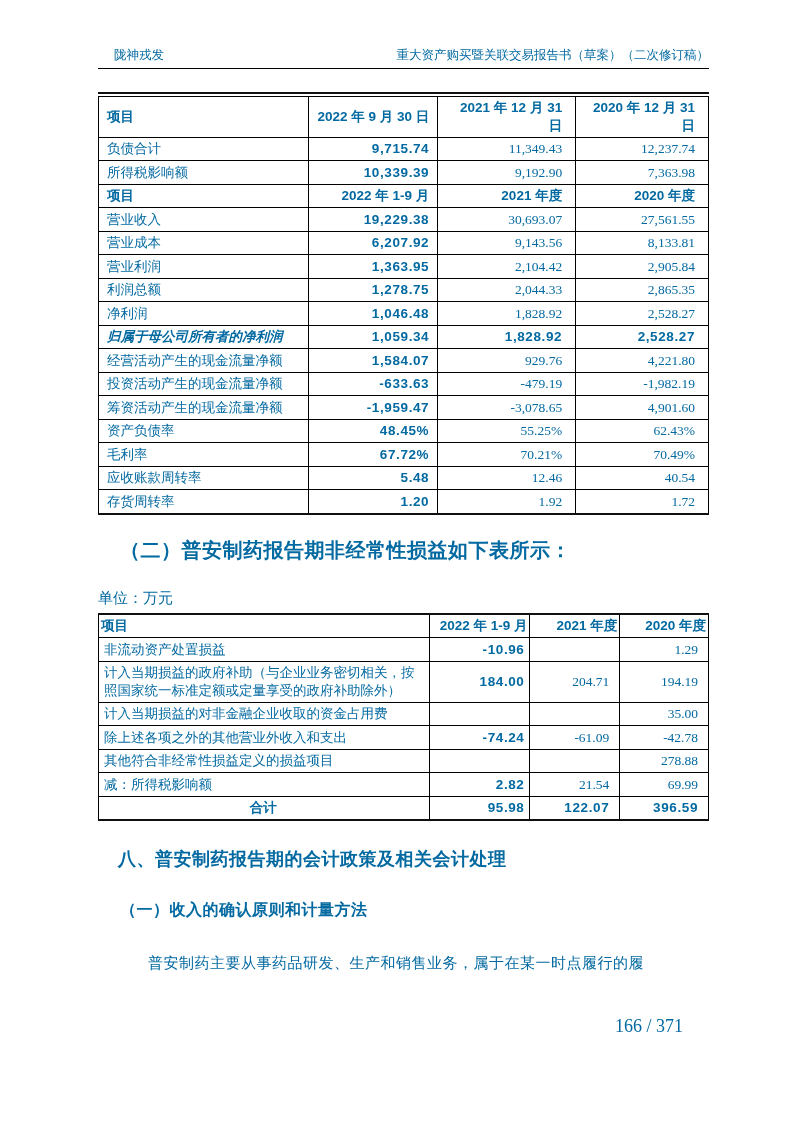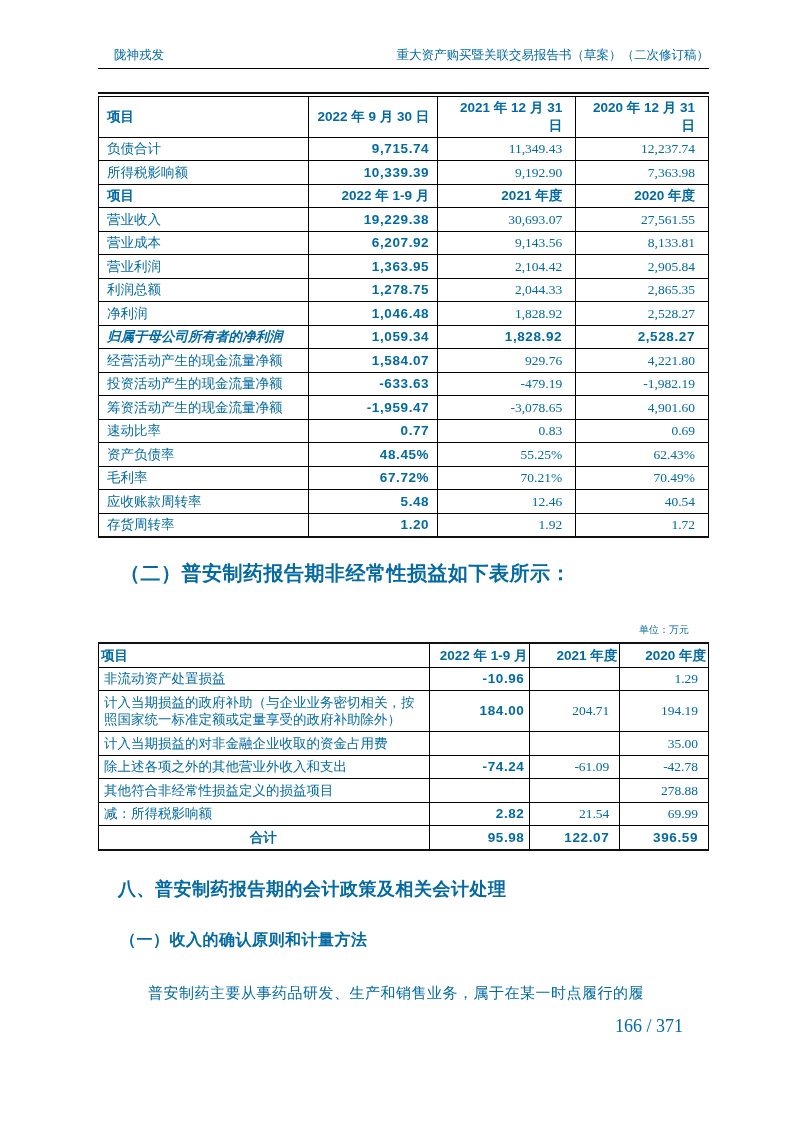--- a/index.html
+++ b/index.html
@@ -99,24 +99,24 @@
   
   .h-sub {
     margin-top: 22px;
     margin-left: 22px;
     font-size: 20px;
     font-weight: bold;
     font-family: "Liberation Sans", "DejaVu Sans", sans-serif;
     letter-spacing: 0.5px;
   }
   .unit-label {
-    margin-top: 36px;
-    text-align: right;
+    margin-top: 25px;
+    text-align: left;
     padding-right: 20px;
-    font-size: 10px;
+    font-size: 15px;
   }
   .h-main {
     margin-top: 26px;
     margin-left: 20px;
     font-size: 18px;
     font-weight: bold;
     font-family: "Liberation Sans", "DejaVu Sans", sans-serif;
     letter-spacing: 0.5px;
   }
   .h-sub2 {
@@ -227,26 +227,20 @@
             <td>-479.19</td>
             <td>-1,982.19</td>
           </tr>
           <tr class="row-data">
             <td>筹资活动产生的现金流量净额</td>
             <td>-1,959.47</td>
             <td>-3,078.65</td>
             <td>4,901.60</td>
           </tr>
           <tr class="row-data">
-            <td>速动比率</td>
-            <td>0.77</td>
-            <td>0.83</td>
-            <td>0.69</td>
-          </tr>
-          <tr class="row-data">
             <td>资产负债率</td>
             <td>48.45%</td>
             <td>55.25%</td>
             <td>62.43%</td>
           </tr>
           <tr class="row-data">
             <td>毛利率</td>
             <td>67.72%</td>
             <td>70.21%</td>
             <td>70.49%</td>

